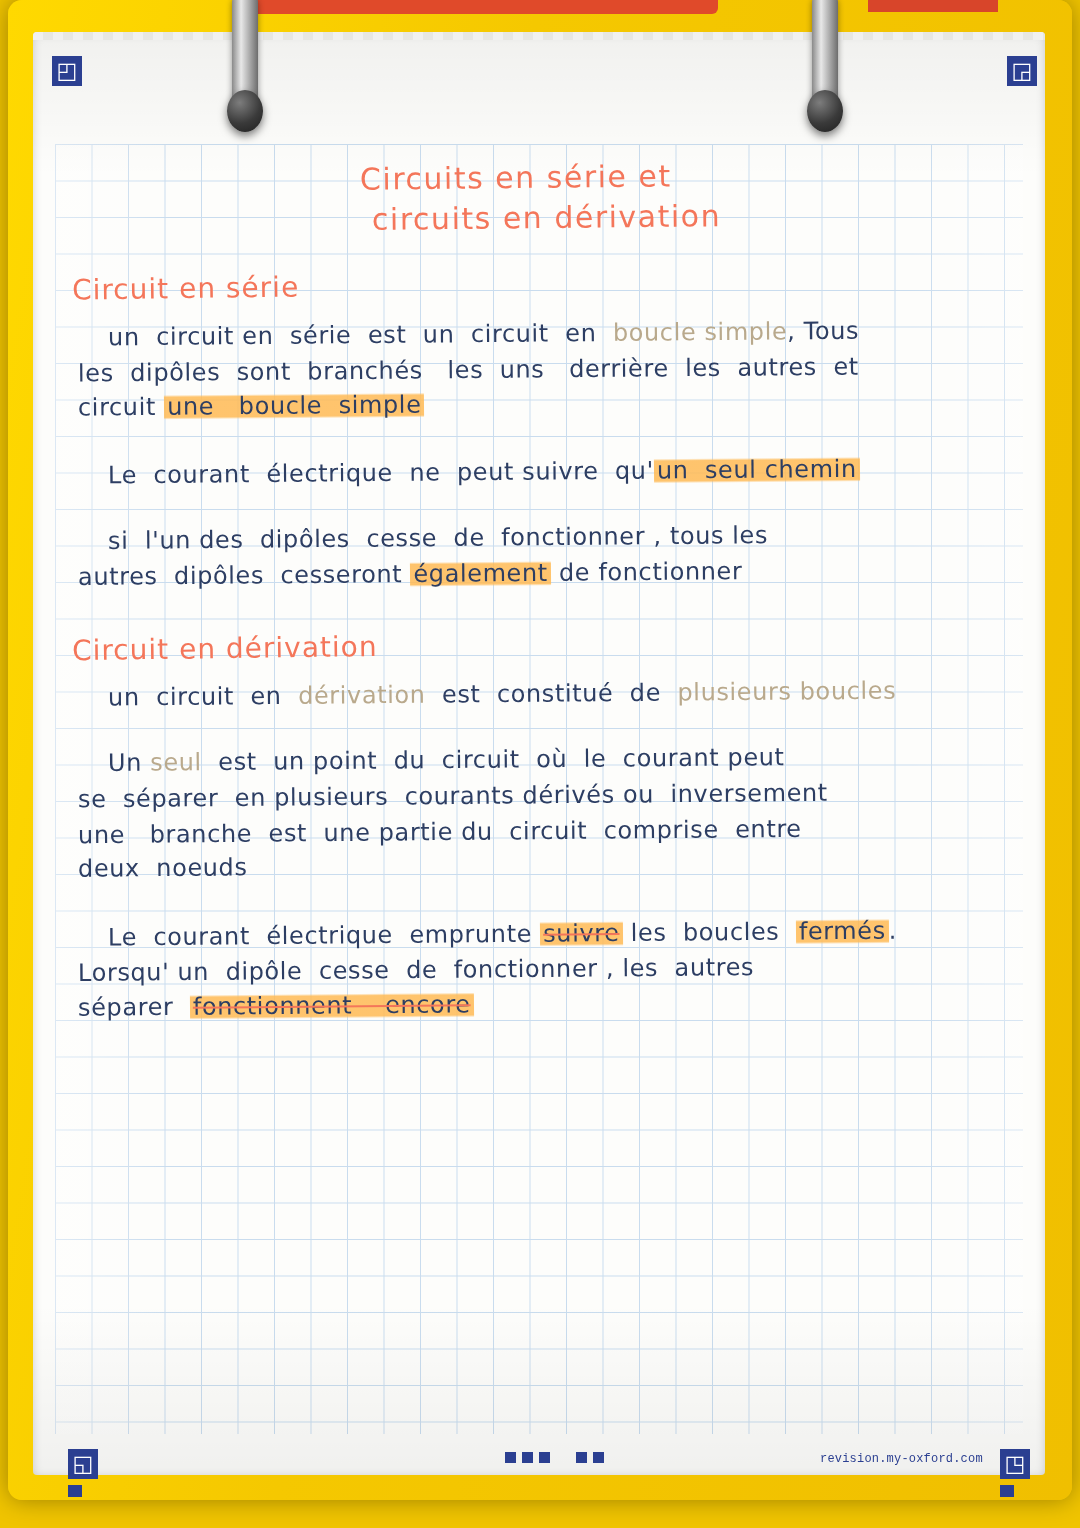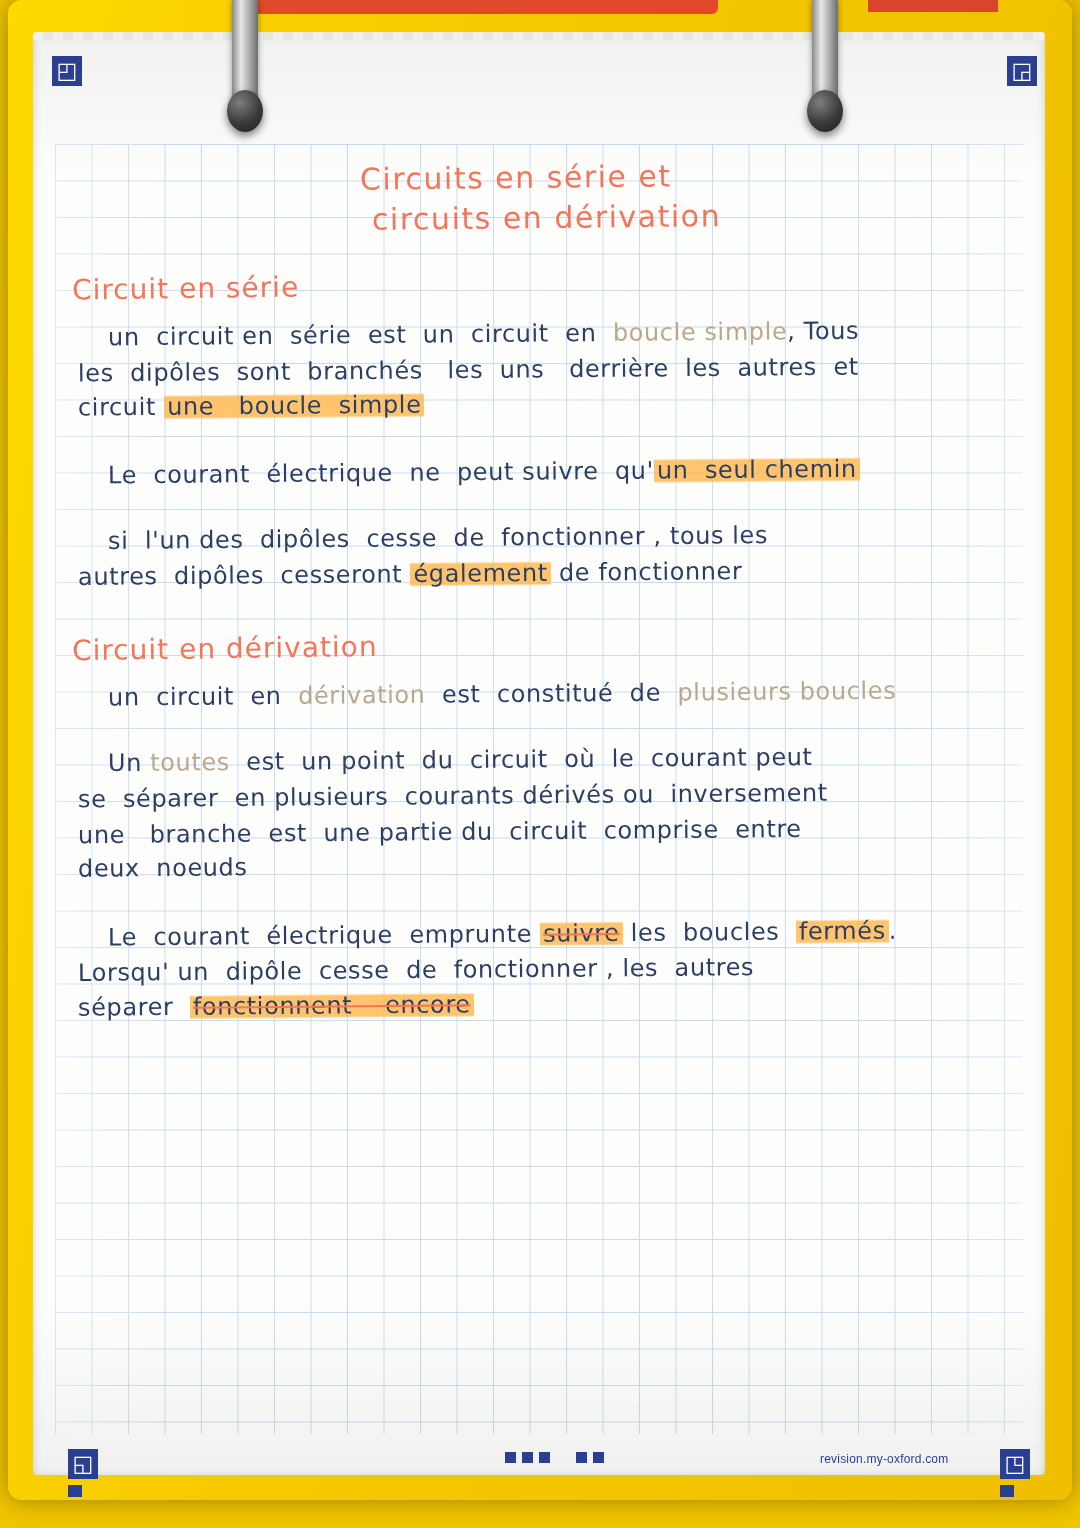--- a/index.html
+++ b/index.html
@@ -147,21 +147,21 @@
     height: 11px;
     background: #2b3f91;
   }
   .footer-dots .gap { width: 14px; background: transparent; }
   .footer-url {
     position: absolute;
     left: 820px;
     top: 1452px;
     font-size: 12px;
     color: #2b3f91;
-    font-family: Liberation Sans, sans-serif;
+    font-family: Liberation Mono, monospace;
     letter-spacing: 0.2px;
   }
   .title-line {
     font-family: "DejaVu Sans", sans-serif;
     color: #f4765a;
     font-size: 30px;
     letter-spacing: 1.5px;
     white-space: pre;
     position: absolute;
     transform: rotate(-0.6deg);
@@ -250,21 +250,21 @@
       <div class="title-line" style="left: 372px; top: 200px;">circuits en dérivation</div>
       <div class="heading" style="left: 72px; top: 272px;">Circuit en série</div>
       <div class="body-line" style="left: 108px; top: 320px;"><span>un  circuit en  série  est  un  circuit  en  </span><span class="faded">boucle simple</span><span>, Tous</span></div>
       <div class="body-line" style="left: 78px; top: 356px;"><span>les  dipôles  sont  branchés   les  uns   derrière  les  autres  et</span></div>
       <div class="body-line" style="left: 78px; top: 392px;"><span>circuit </span><span class="hl">une   boucle  simple</span></div>
       <div class="body-line" style="left: 108px; top: 458px;"><span>Le  courant  électrique  ne  peut suivre  qu'</span><span class="hl">un  seul chemin</span></div>
       <div class="body-line" style="left: 108px; top: 524px;"><span>si  l'un des  dipôles  cesse  de  fonctionner , tous les</span></div>
       <div class="body-line" style="left: 78px; top: 560px;"><span>autres  dipôles  cesseront </span><span class="hl">également</span><span> de fonctionner</span></div>
       <div class="heading" style="left: 72px; top: 632px;">Circuit en dérivation</div>
       <div class="body-line" style="left: 108px; top: 680px;"><span>un  circuit  en  </span><span class="faded">dérivation</span><span>  est  constitué  de  </span><span class="faded">plusieurs boucles</span></div>
-      <div class="body-line" style="left: 108px; top: 746px;"><span>Un </span><span class="faded">toutes</span><span>  est  un point  du  circuit  où  le  courant peut</span></div>
+      <div class="body-line" style="left: 108px; top: 746px;"><span>Un </span><span class="faded">seul</span><span>  est  un point  du  circuit  où  le  courant peut</span></div>
       <div class="body-line" style="left: 78px; top: 782px;"><span>se  séparer  en plusieurs  courants dérivés ou  inversement</span></div>
       <div class="body-line" style="left: 78px; top: 818px;"><span>une   branche  est  une partie du  circuit  comprise  entre</span></div>
       <div class="body-line" style="left: 78px; top: 854px;"><span>deux  noeuds</span></div>
       <div class="body-line" style="left: 108px; top: 920px;"><span>Le  courant  électrique  emprunte </span><span class="hl strike">suivre</span><span> les  boucles  </span><span class="hl">fermés</span><span>.</span></div>
       <div class="body-line" style="left: 78px; top: 956px;"><span>Lorsqu' un  dipôle  cesse  de  fonctionner , les  autres</span></div>
       <div class="body-line" style="left: 78px; top: 992px;"><span>séparer  </span><span class="hl strike">fonctionnent    encore</span></div>
     </div>
 
 </div>
 

